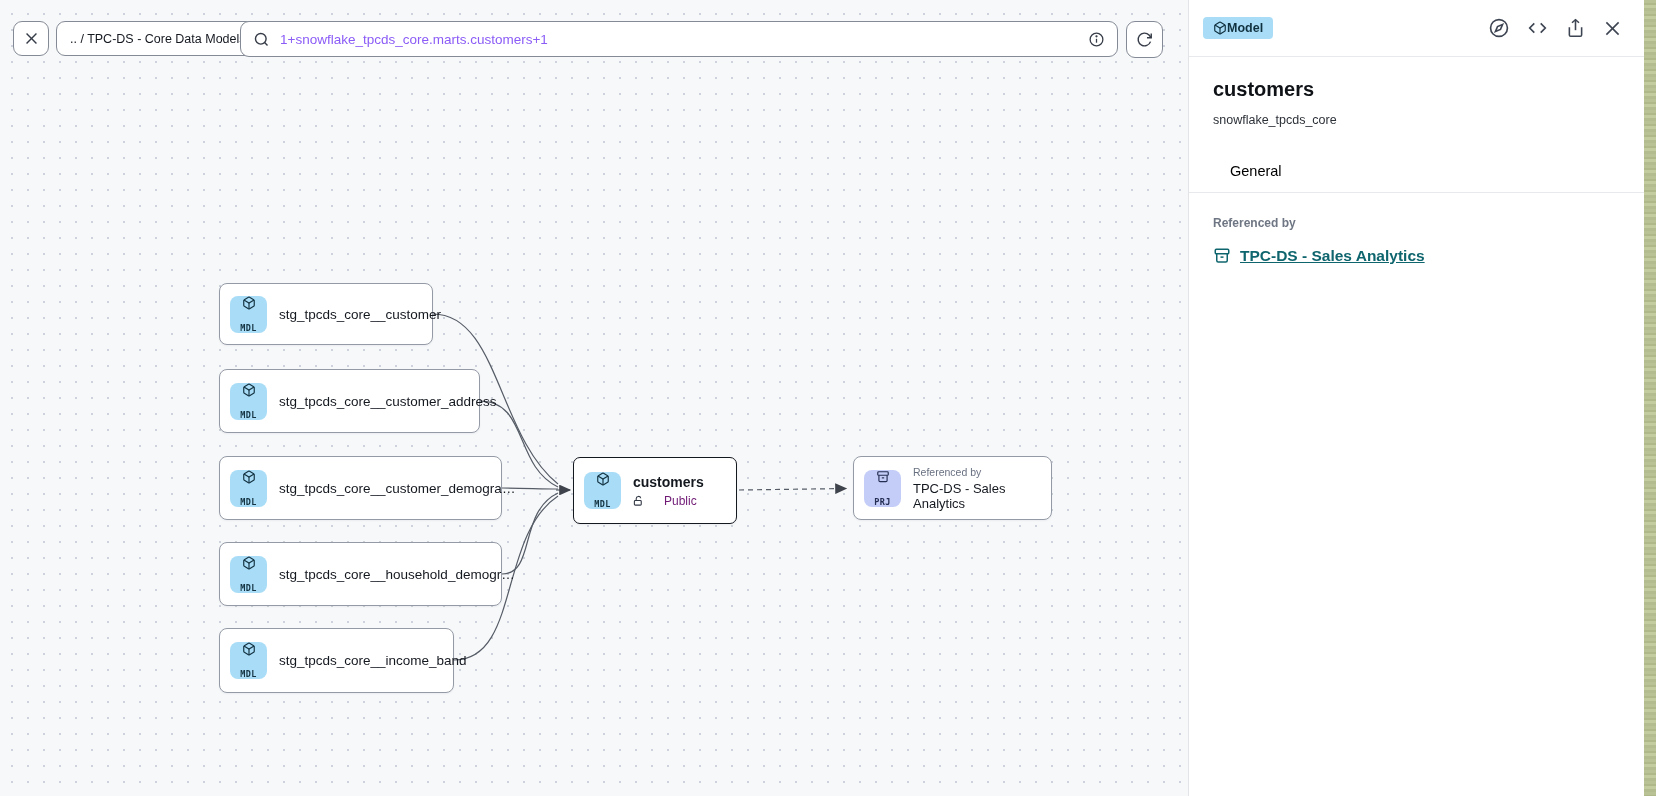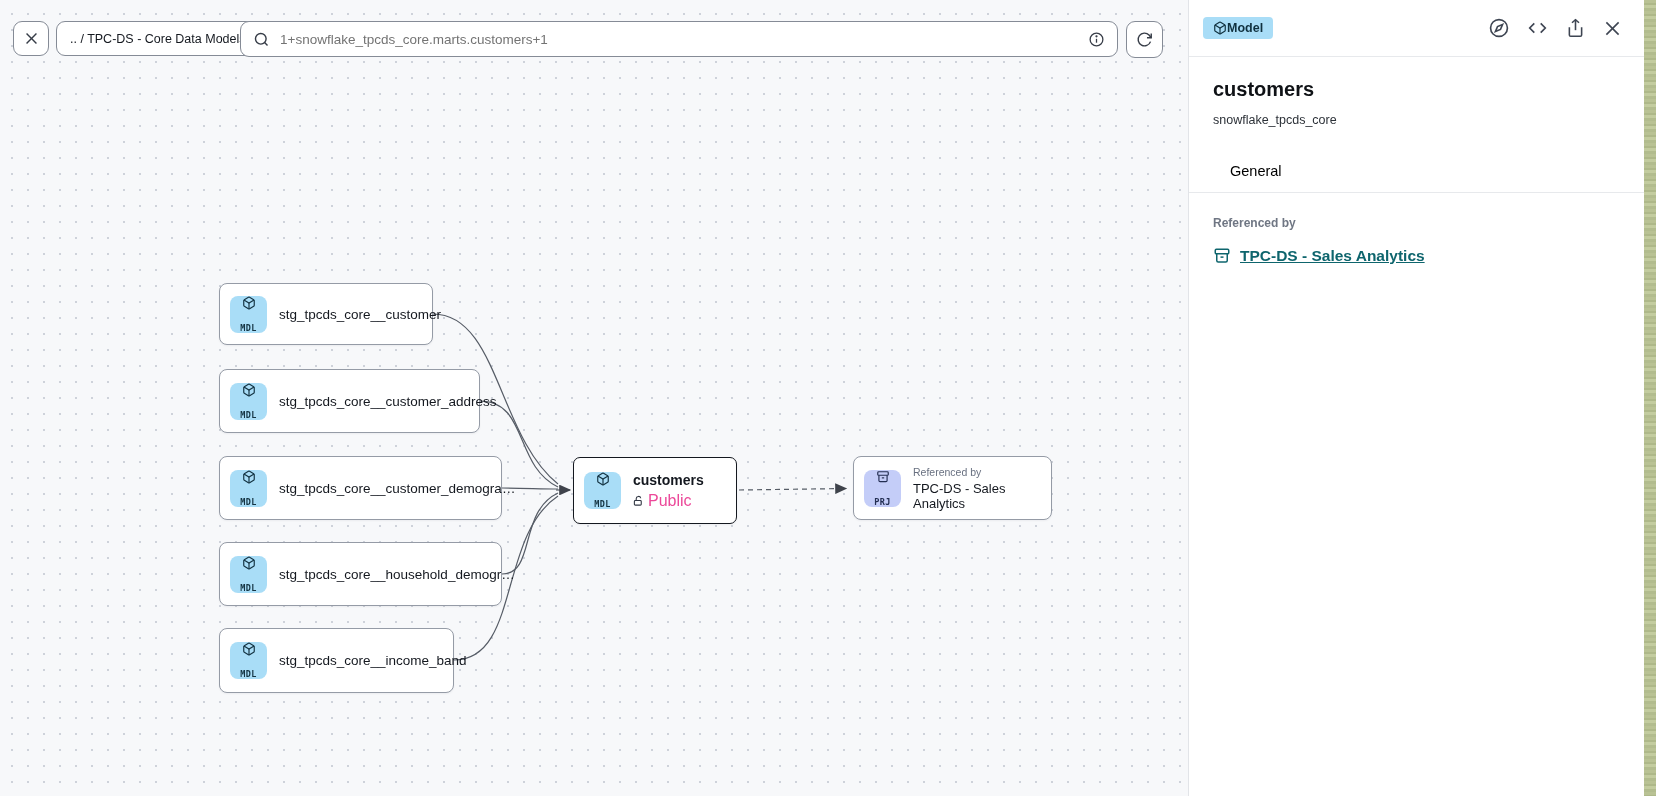--- a/index.html
+++ b/index.html
@@ -21,21 +21,21 @@
   
   .chip {
     position:absolute; top:21px; background:#fff; border:1px solid #858b96;
     border-radius:9px; display:flex; align-items:center; color:#14181f;
   }
   .chip-close { left:13px; width:36px; height:35px; justify-content:center; cursor:pointer; }
   .chip-crumb { left:56px; height:35px; padding:0 13px; font-size:12.5px; white-space:nowrap; }
   .chip-search { left:240px; width:878px; height:36px; padding:0 12px; gap:10px; }
   .chip-search input {
     flex:1; border:none; outline:none; background:transparent;
-    font-family:inherit; font-size:13.5px; color:#737373;
+    font-family:inherit; font-size:13.5px; color:#8b5cf6;
   }
   .chip-refresh { left:1126px; width:37px; height:37px; justify-content:center; cursor:pointer; }
   .tb-icon { color:#363c47; display:block; }
 
   
   .node {
     position:absolute; background:#fff; border:1px solid #959ba6; border-radius:8px;
     display:flex; align-items:center; padding:0 14px 0 10px;
     box-shadow:0 1px 2px rgba(20,24,31,.05); cursor:pointer;
   }
@@ -44,21 +44,21 @@
     display:flex; flex-direction:column; align-items:center; justify-content:center; gap:13px;
   }
   .badge-sq .badge-txt { font:700 8.5px "DejaVu Sans Mono", monospace; letter-spacing:.3px; }
   .mdl { background:#a9ddf7; color:#143342; }
   .prj { background:#c4cdf8; color:#232e52; }
   .node-label { margin-left:12px; font-size:13.5px; white-space:nowrap; color:#14181f; }
 
   .sel-node { border:1.7px solid #14181f; border-radius:7px; }
   .sel-col { margin-left:12px; display:flex; flex-direction:column; gap:4px; }
   .sel-title { font-size:14px; font-weight:700; }
-  .sel-access { display:flex; align-items:center; gap:4px; font-size:16px; color:#ec4899; }
+  .sel-access { display:flex; align-items:center; gap:20px; font-size:12px; color:#701a75; }
 
   .prj-col { margin-left:12px; display:flex; flex-direction:column; gap:3px; }
   .prj-sub { font-size:10.5px; color:#687080; }
   .prj-label { font-size:13px; color:#14181f; }
 
   
   .panel {
     position:absolute; left:1188px; top:0; width:456px; height:796px;
     background:#fff; border-left:1px solid #e2e4e8;
   }

